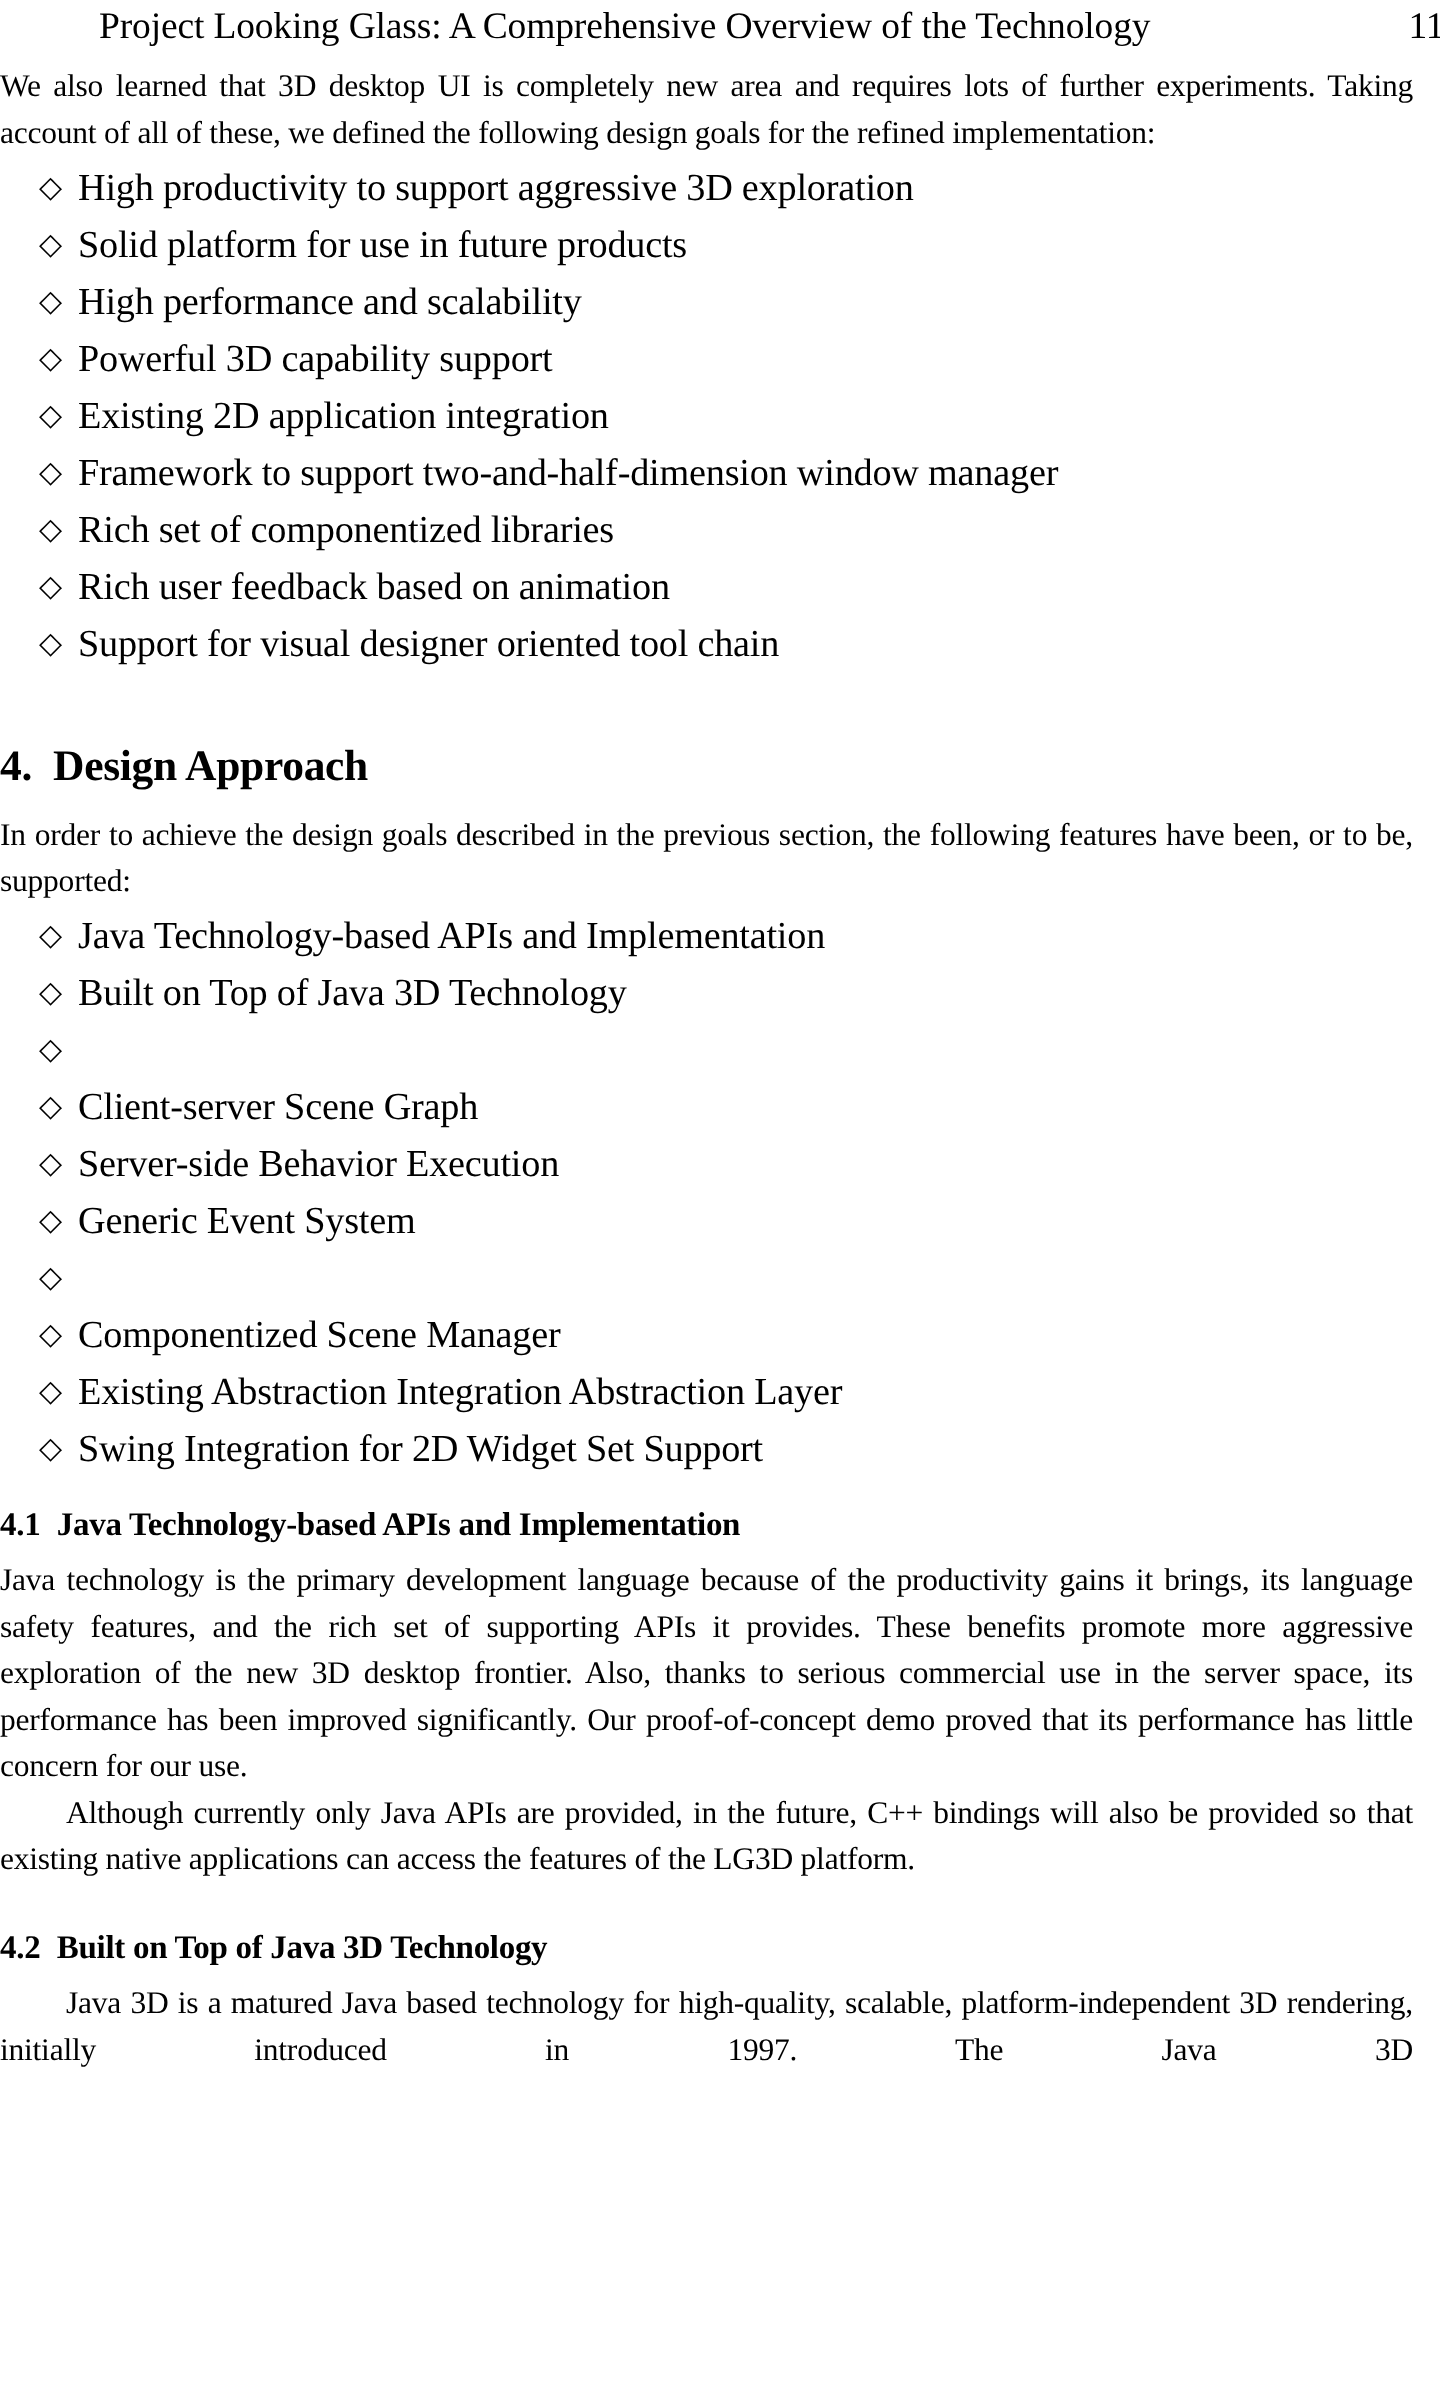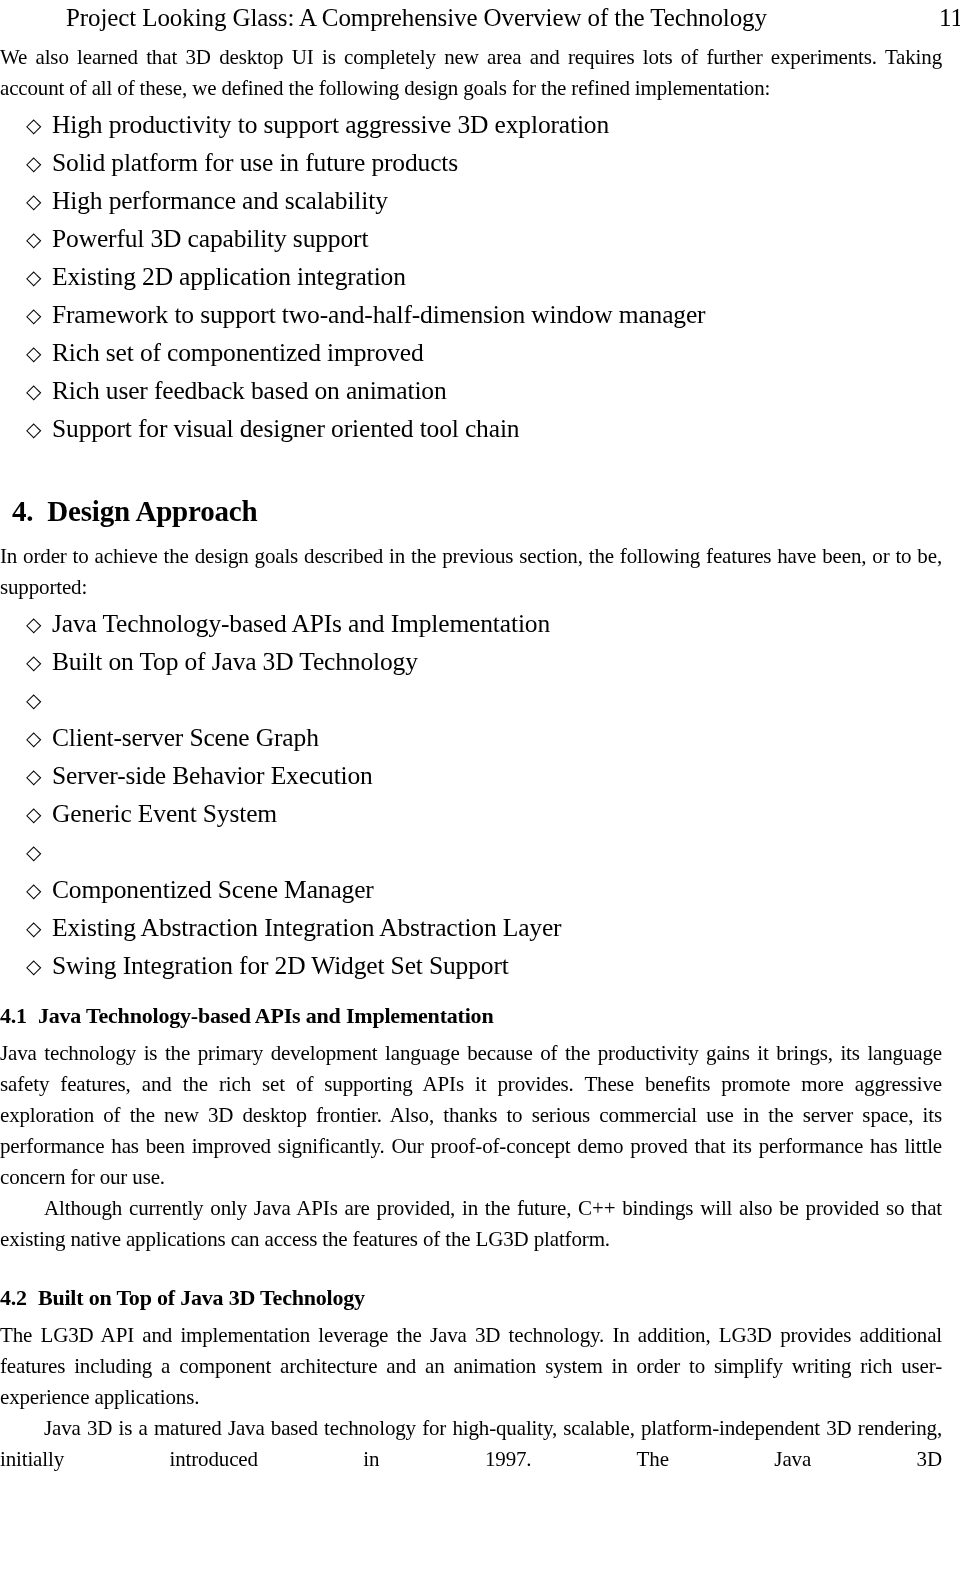--- a/index.html
+++ b/index.html
@@ -90,21 +90,20 @@
   ul.dlist.list-features { margin-top: 5px; }
 
   
   h2.sec {
     margin: 0;
     font-size: 29px;
     line-height: 34px;
     font-weight: bold;
     letter-spacing: -0.2px;
     white-space: nowrap;
-    padding-left: 12px;
   }
   h2.sec .num { margin-right: 14px; }
 
   h3.subsec {
     margin: 0;
     font-size: 22px;
     line-height: 32px;
     font-weight: bold;
     letter-spacing: -0.2px;
     white-space: nowrap;
@@ -151,21 +150,21 @@
       <li>
         <span class="diamond">◇</span>
         <span>Existing 2D application integration</span>
       </li>
       <li>
         <span class="diamond">◇</span>
         <span>Framework to support two-and-half-dimension window manager</span>
       </li>
       <li>
         <span class="diamond">◇</span>
-        <span>Rich set of componentized improved</span>
+        <span>Rich set of componentized libraries</span>
       </li>
       <li>
         <span class="diamond">◇</span>
         <span>Rich user feedback based on animation</span>
       </li>
       <li>
         <span class="diamond">◇</span>
         <span>Support for visual designer oriented tool chain</span>
       </li>
     </ul>
@@ -233,17 +232,16 @@
     <p class="body indent">Although currently only Java APIs are provided, in the future, C++ bindings will also be provided so that existing native applications can access the features of the LG3D platform.</p>
 
     <div class="sp-before-sub"></div>
 
     <h3 class="subsec">
       <span class="num">4.2</span><span>Built on Top of Java 3D Technology</span>
     </h3>
 
     <div class="sp-after-sub"></div>
 
-    <p class="body">The LG3D API and implementation leverage the Java 3D technology. In addition, LG3D provides additional features including a component architecture and an animation system in order to simplify writing rich user-experience applications.</p>
     <p class="body indent last-justify">Java 3D is a matured Java based technology for high-quality, scalable, platform-independent 3D rendering, initially introduced in 1997. The Java 3D</p>
 
   </div>
 </div>
 
 </body></html>

